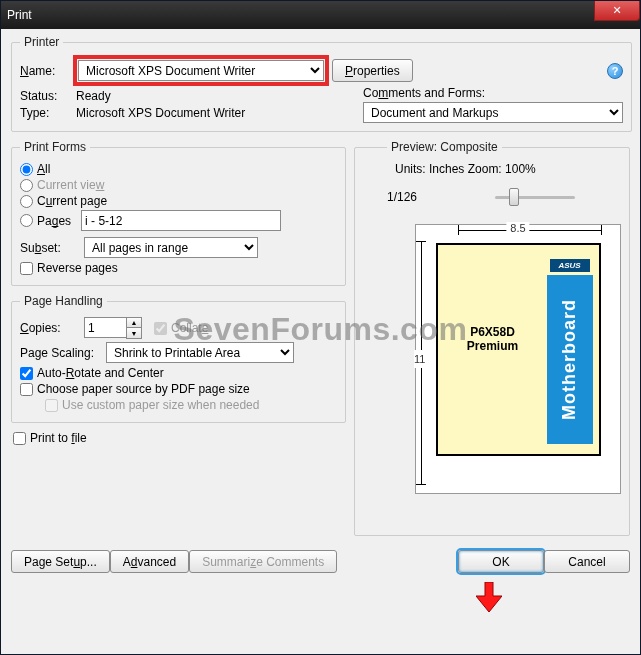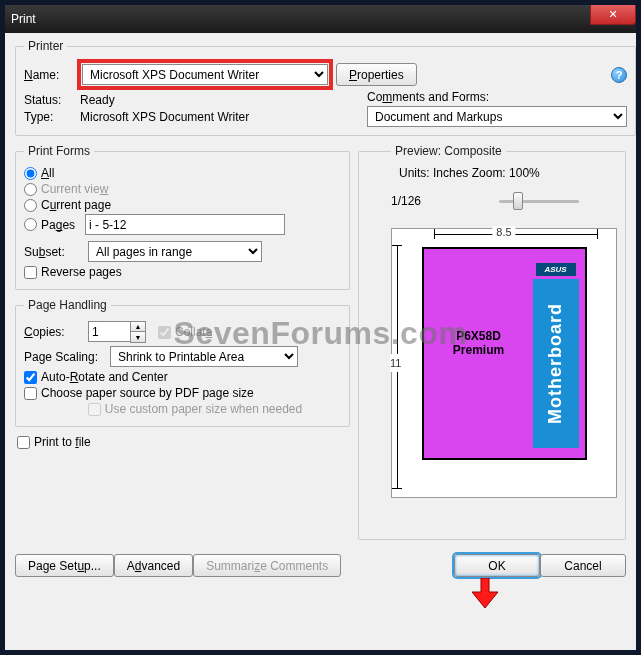--- a/index.html
+++ b/index.html
@@ -1,17 +1,17 @@
 <!DOCTYPE html>
 <html><head>
 <meta charset="utf-8">
 <style>
   * { box-sizing: border-box; font-family: "Segoe UI", Tahoma, sans-serif; font-size: 12px; }
   body { margin:0; background:#fff; }
-  .window { width:641px; height:655px; border:5px solid #0f172a; background:#f0f0f0; position:relative; }
+  .window { width:641px; height:655px; border:1px solid #0f172a; background:#f0f0f0; position:relative; }
   .titlebar { height:28px; background:linear-gradient(to bottom,#3a3a3a,#1a1a1a); color:#fff; display:flex; align-items:center; padding:0 6px; position:relative; }
   .titlebar .title { font-size:12px; }
   .winbtns { position:absolute; right:0; top:0; display:flex; }
   .winbtn { width:30px; height:20px; border:1px solid #555; border-top:none; background:linear-gradient(to bottom,#d8d8d8,#aaa); display:flex; align-items:center; justify-content:center; font-family:Arial; font-size:11px; color:#333;}
   .winbtn.close { width:46px; background:linear-gradient(to bottom,#e46060,#c62828); color:#fff; border-color:#8a1f1f; border-top-right-radius:0; border-bottom-right-radius:4px;}
   .content { position:absolute; top:28px; left:0; right:0; bottom:0; padding:6px 10px 10px 10px; }
   fieldset { border:1px solid #ccc; border-radius:2px; margin:0 0 8px 0; padding:6px 8px 8px 8px; }
   legend { color:#222; padding:0 4px; }
   .row { display:flex; align-items:center; margin:3px 0; gap:6px;}
   label.lbl { min-width:50px; text-decoration: none;}
@@ -25,23 +25,23 @@
   .left { flex:0 0 335px; }
   .right { flex:1; }
   .radio, .chk { display:flex; align-items:center; gap:4px; margin:2px 0;}
   input[type=radio],input[type=checkbox]{margin:0;}
   .help { width:16px;height:16px;border-radius:50%;background:radial-gradient(circle at 30% 30%,#8fd0ff,#2a8fe0);color:#fff;display:flex;align-items:center;justify-content:center;font-weight:bold;font-size:11px;border:1px solid #2a70b0;}
   .spin { display:inline-flex; }
   .spin input{ width:42px; border-right:none;}
   .spinbtns { display:flex; flex-direction:column; border:1px solid #8a8a8a;}
   .spinbtns div{width:14px;height:10px;font-size:7px;display:flex;align-items:center;justify-content:center;background:linear-gradient(#fdfdfd,#e3e3e3);}
   .spinbtns div:first-child{border-bottom:1px solid #8a8a8a;}
-  .preview-box { border:1px solid #999;background:#fff;margin-top:20px;padding:6px 10px 10px 10px;position:relative;}
+  .preview-box { border:1px solid #999;background:#fff;margin-top:20px;padding:6px 10px 10px 10px;position:relative;margin-left:28px;}
   .dimlabel { position:absolute; font-size:11px; color:#333;}
-  .page { border:2px solid #000; background:#d946ef; width:165px; height:213px; margin:12px auto 0 auto; position:relative;}
+  .page { border:2px solid #000; background:#fef9c3; width:165px; height:213px; margin:12px auto 0 auto; position:relative;}
   .mb-band { position:absolute; right:6px; top:30px; bottom:10px; width:46px; background:#1a8fd6; color:#fff; display:flex; align-items:center; justify-content:center;}
   .mb-band span{ transform:rotate(-90deg); font-weight:bold; font-size:18px; letter-spacing:1px; white-space:nowrap;}
   .mb-asus { position:absolute; right:9px; top:14px; width:40px; height:13px; background:#054a7a; color:#fff; font-size:8px; display:flex;align-items:center;justify-content:center;font-weight:bold; font-style:italic;}
   .mb-txt { position:absolute; top:80px; left:20px; font-size:11px; font-weight:bold; text-align:center; width:70px;}
   .ruler-h{position:absolute;top:0;left:42px;right:18px;height:10px;border-left:1px solid #000;border-right:1px solid #000;}
   .ruler-h::before{content:"";position:absolute;top:5px;left:0;right:0;border-top:1px solid #000;}
   .ruler-v{position:absolute;left:0;top:16px;bottom:8px;width:10px;border-top:1px solid #000;border-bottom:1px solid #000;}
   .ruler-v::before{content:"";position:absolute;left:5px;top:0;bottom:0;border-left:1px solid #000;}
   .slider{ -webkit-appearance:none; width:80px; height:3px; background:#bbb; border-radius:2px;}
   .slider::-webkit-slider-thumb{-webkit-appearance:none;width:10px;height:18px;background:linear-gradient(#fafafa,#d4d4d4);border:1px solid #888;border-radius:2px;}
@@ -152,21 +152,21 @@
             <select style="width:188px;"><option selected="">Shrink to Printable Area</option></select>
           </div>
           <div class="chk">
               <input type="checkbox" checked="" style="">
             <label>Auto-<span class="u">R</span>otate and Center</label>
             </div>
           <div class="chk">
               <input type="checkbox" style="">
             <label>Choose paper source by PDF page size</label>
             </div>
-          <div class="chk" style="margin-left:25px;justify-content:center;">
+          <div class="chk" style="margin-left:25px;">
               <input type="checkbox" disabled="" style="">
             <label class="disabled-text">Use custom paper size when needed</label>
             </div>
         </fieldset>
 
         <div class="chk" style="margin:4px 0 0 2px;">
             <input type="checkbox" style="">
           <label>Print to <span class="u">f</span>ile</label>
           </div>
       </div>

